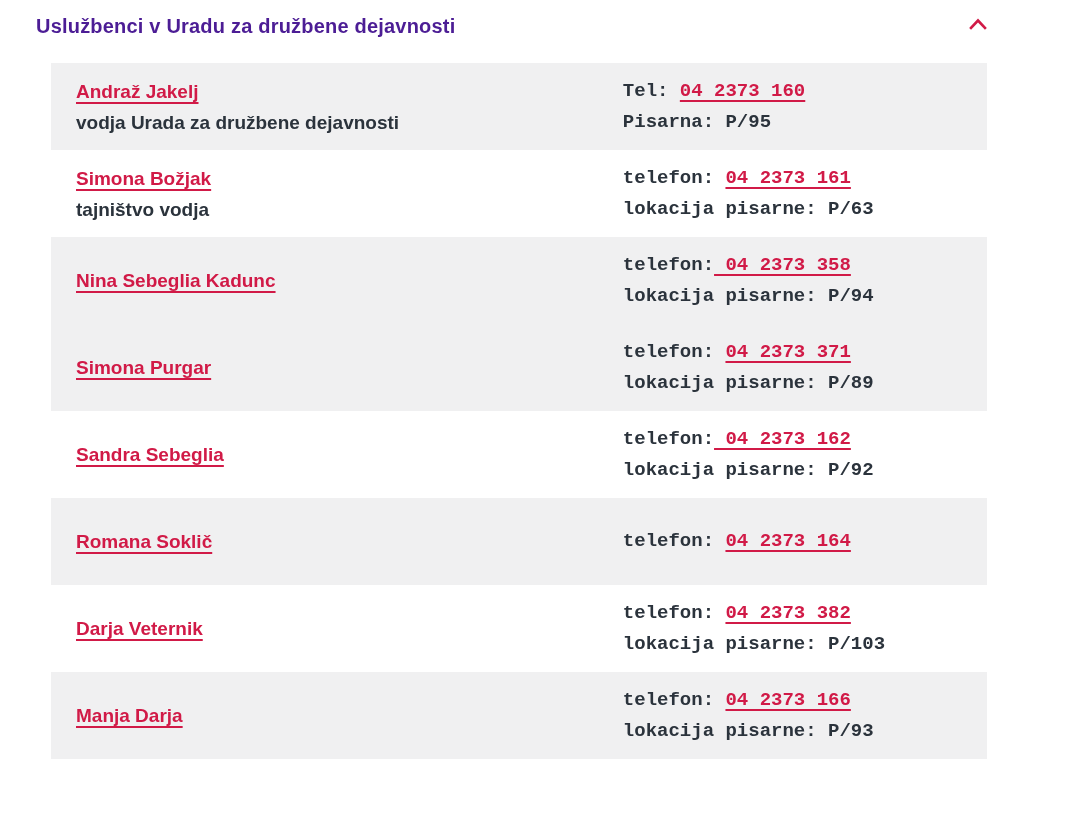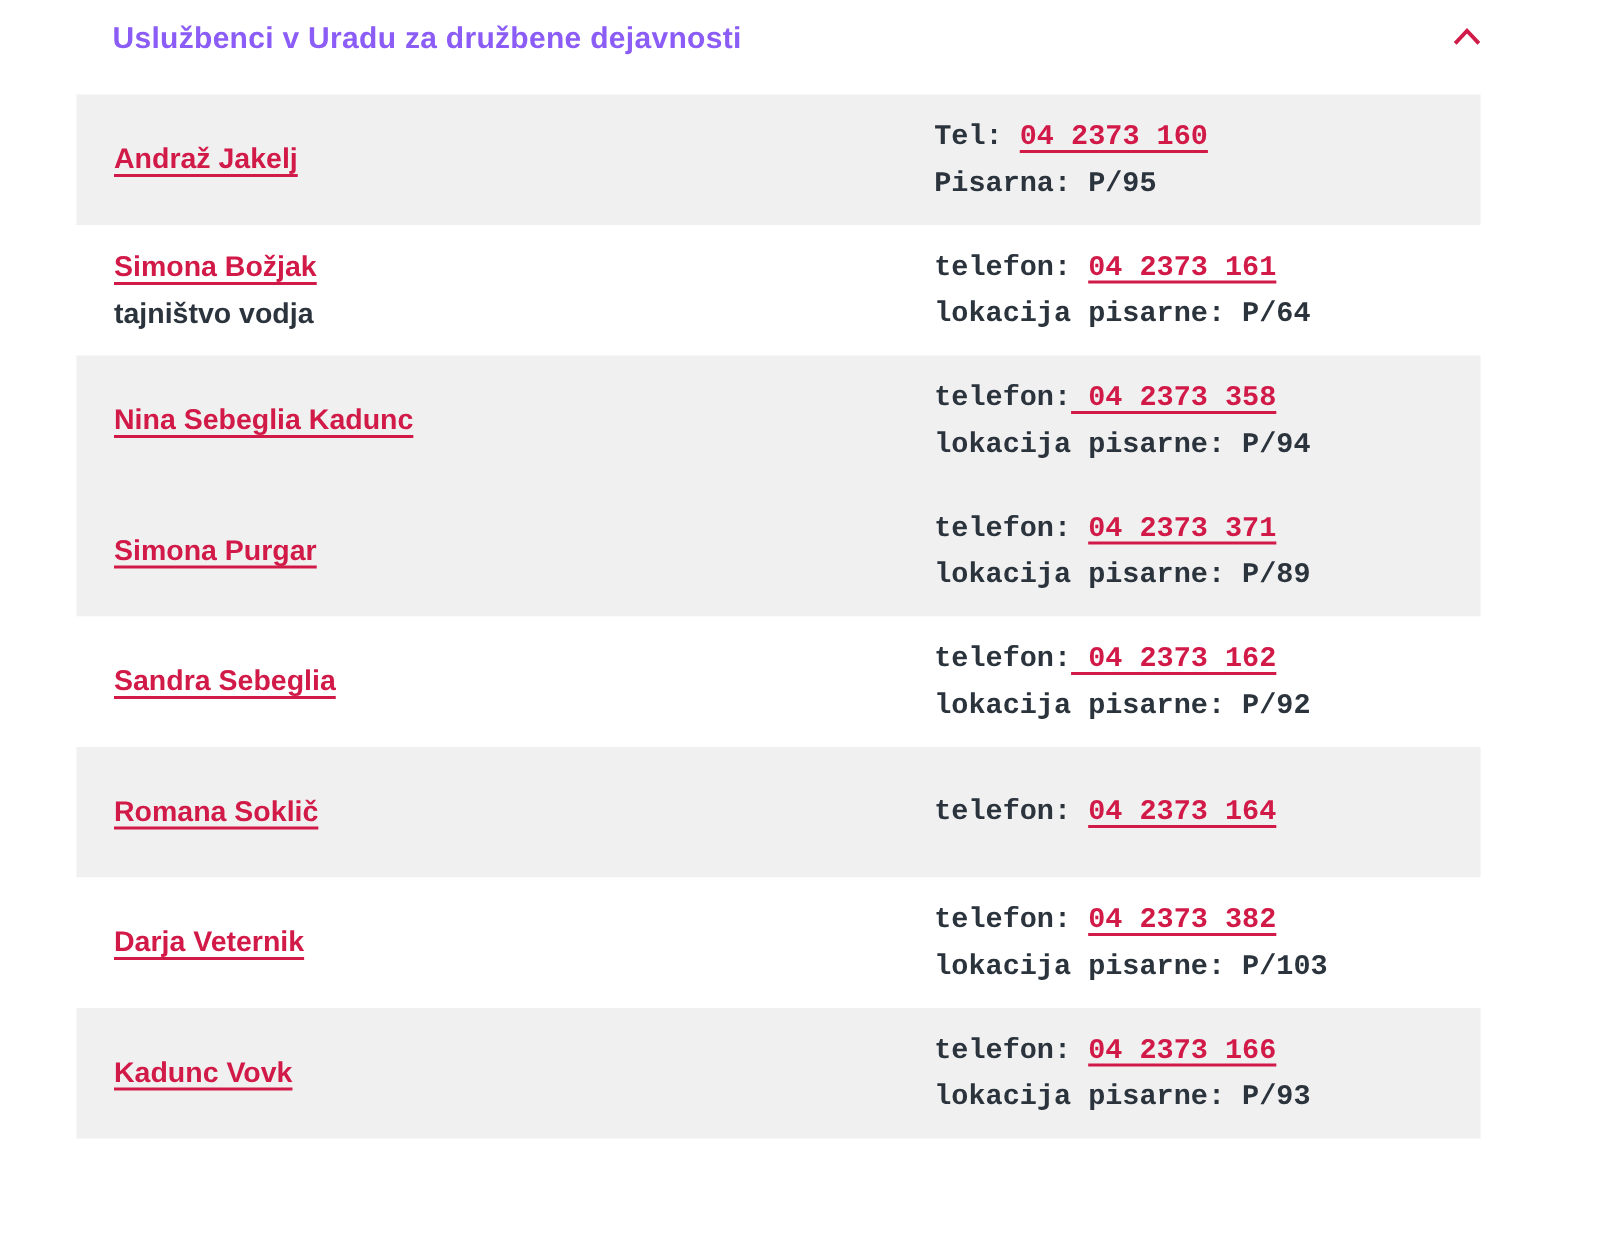--- a/index.html
+++ b/index.html
@@ -8,22 +8,22 @@
     width: 1077px; height: 840px; overflow: hidden;
     font-family: "Liberation Sans", sans-serif;
     color: #2b333c;
   }
   .accordion-header {
     display: flex; justify-content: space-between; align-items: flex-start;
     margin: 14px 90px 0 36px;
     cursor: pointer;
   }
   .accordion-title {
-    color: #8b5cf6; font-size: 20px; font-weight: 700;
-    line-height: 24px; letter-spacing: 0.2px; margin-left: 39px;
+    color: #4c1d95; font-size: 20px; font-weight: 700;
+    line-height: 24px; letter-spacing: 0.2px;
   }
   .chevron-btn {
     background: none; border: none; padding: 2px; cursor: pointer;
     margin-top: 1px; margin-right: -2px;
   }
   .staff-table { margin: 25px 90px 0 51px; width: 936px; }
   .row { display: flex; min-height: 87px; background: #ffffff; padding-left: 12px; }
   .row.alt { background: #f0f0f1; }
   .cell {
     display: flex; flex-direction: column; justify-content: center;
@@ -50,34 +50,35 @@
         <polyline points="2,11 9,3.5 16,11" fill="none" stroke="#d11a47" stroke-width="2.6" stroke-linecap="square"></polyline>
       </svg>
     </span>
   </button>
 </div>
 
 <div class="staff-table">
     <div class="row alt">
     <div class="cell cell-left">
       <div><a class="link" href="#">Andraž Jakelj</a></div>
+      <div class="role-text">vodja Urada za družbene dejavnosti</div>
     </div>
     <div class="cell cell-right">
       <div class="phone-line"><span>Tel: </span><a class="link" href="#">04 2373 160</a></div>
       <div class="location-text">Pisarna: P/95</div>
     </div>
   </div>
     <div class="row">
     <div class="cell cell-left">
       <div><a class="link" href="#">Simona Božjak</a></div>
       <div class="role-text">tajništvo vodja</div>
     </div>
     <div class="cell cell-right">
       <div class="phone-line"><span>telefon: </span><a class="link" href="#">04 2373 161</a></div>
-      <div class="location-text">lokacija pisarne: P/64</div>
+      <div class="location-text">lokacija pisarne: P/63</div>
     </div>
   </div>
     <div class="row alt">
     <div class="cell cell-left">
       <div><a class="link" href="#">Nina Sebeglia Kadunc</a></div>
       <div class="role-text"></div>
     </div>
     <div class="cell cell-right">
       <div class="phone-line"><span>telefon:</span><a class="link" href="#"> 04 2373 358</a></div>
       <div class="location-text">lokacija pisarne: P/94</div>
@@ -117,21 +118,21 @@
       <div><a class="link" href="#">Darja Veternik</a></div>
       <div class="role-text"></div>
     </div>
     <div class="cell cell-right">
       <div class="phone-line"><span>telefon: </span><a class="link" href="#">04 2373 382</a></div>
       <div class="location-text">lokacija pisarne: P/103</div>
     </div>
   </div>
     <div class="row alt">
     <div class="cell cell-left">
-      <div><a class="link" href="#">Kadunc Vovk</a></div>
+      <div><a class="link" href="#">Manja Darja</a></div>
       <div class="role-text"></div>
     </div>
     <div class="cell cell-right">
       <div class="phone-line"><span>telefon: </span><a class="link" href="#">04 2373 166</a></div>
       <div class="location-text">lokacija pisarne: P/93</div>
     </div>
   </div>
   </div>
 
 </body></html>

